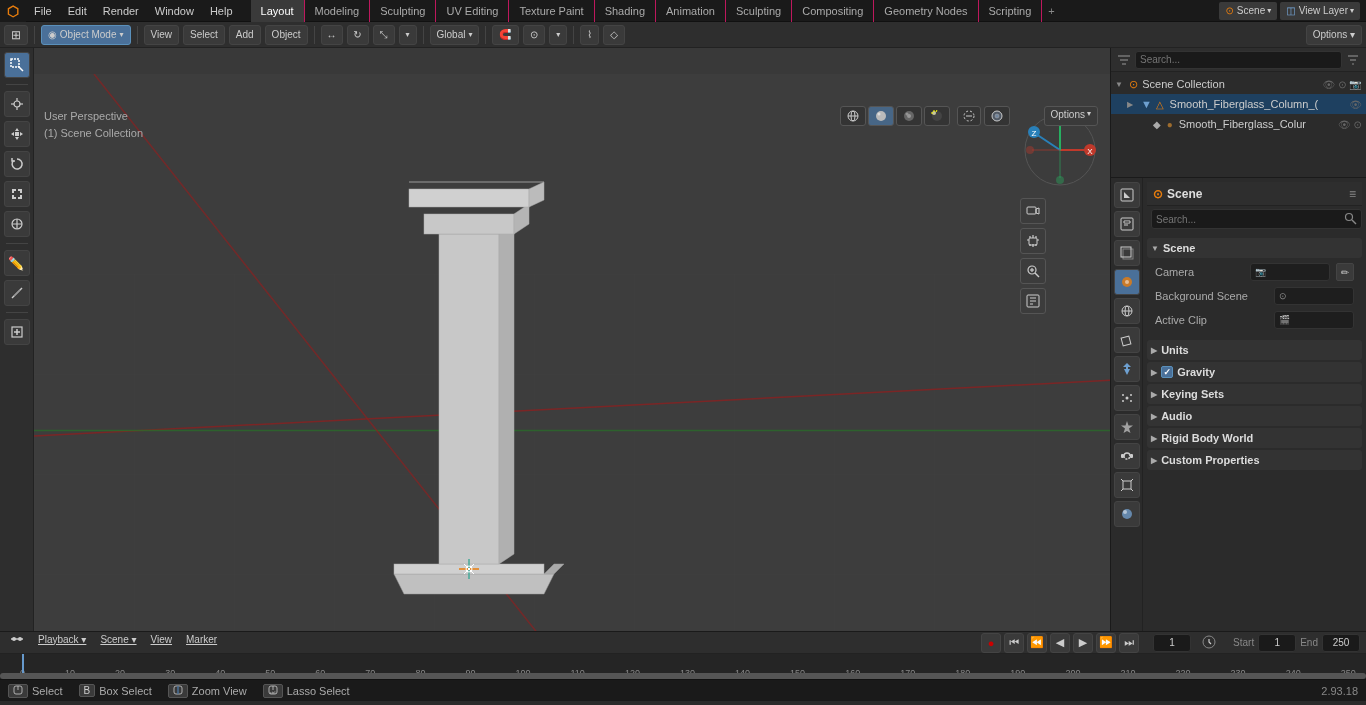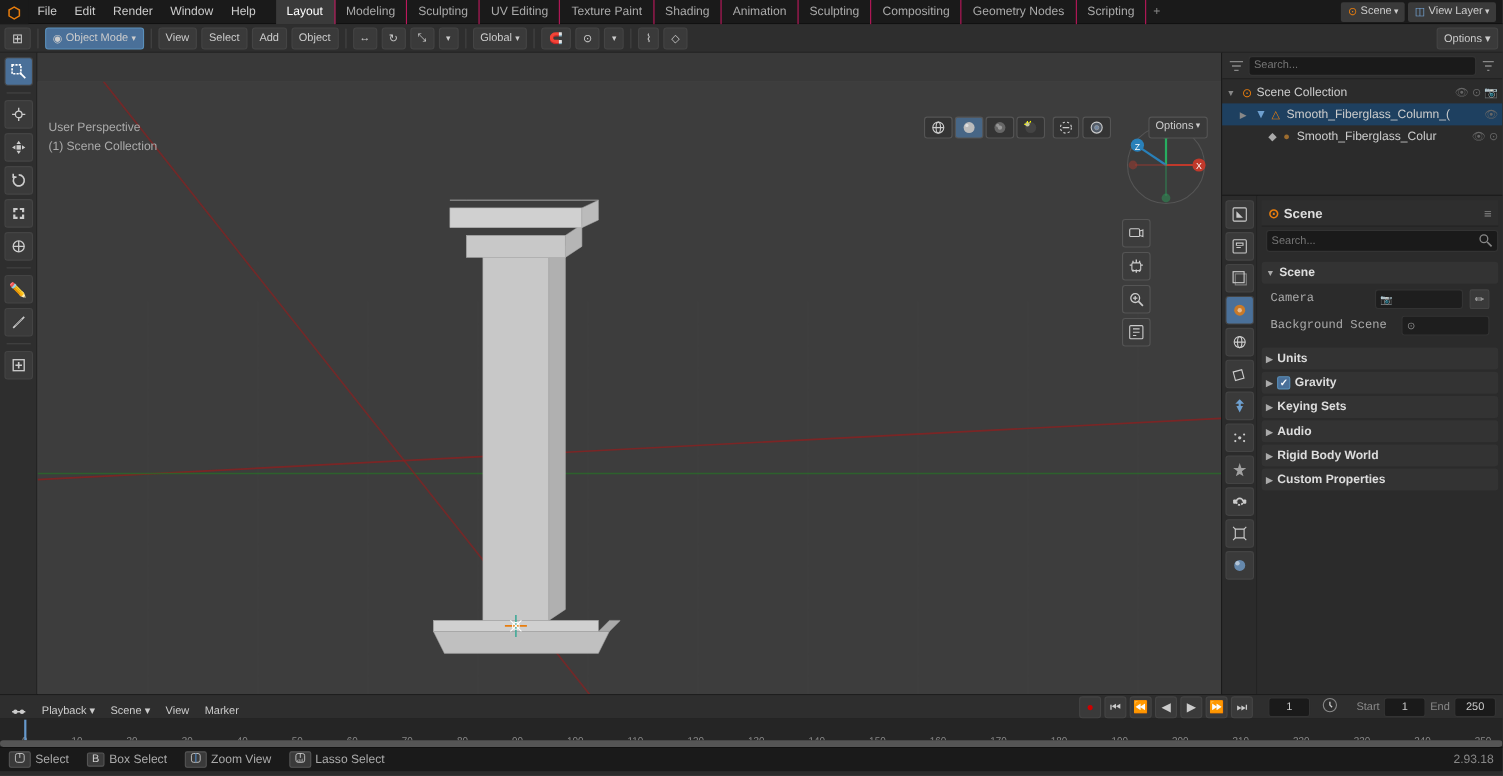--- a/index.html
+++ b/index.html
@@ -325,21 +325,21 @@
     .section-header .arrow { color: #aaa; font-size: 9px; }
 
     .prop-row {
       display: flex;
       align-items: center;
       padding: 3px 8px;
       gap: 6px;
       font-size: 11px;
       color: #ccc;
     }
-    .prop-label { flex: 1; color: #aaa; font-family: Liberation Mono, monospace; }
+    .prop-label { flex: 1; color: #aaa; }
     .prop-value {
       background: #1e1e1e;
       border: 1px solid #333;
       border-radius: 3px;
       color: #ccc;
       font-size: 10px;
       padding: 1px 4px;
       height: 18px;
       width: 80px;
       display: flex; align-items: center;
@@ -373,21 +373,21 @@
       border-bottom: 1px solid #222;
     }
     .tl-btn {
       background: none;
       border: none;
       color: #ccc;
       font-size: 10px;
       cursor: pointer;
       padding: 0 4px;
       height: 18px;
-      display: flex; align-items: flex-end;
+      display: flex; align-items: flex-start; text-decoration: underline;
     }
     .playback-controls {
       display: flex;
       align-items: center;
       gap: 3px;
       margin-left: auto;
     }
     .play-btn {
       width: 20px; height: 20px;
       background: #3a3a3a;
@@ -959,20 +959,26 @@
           <div class="prop-icon-btn">✏</div>
         </div>
 
         <div class="prop-row">
           <span class="prop-label">Background Scene</span>
           <div class="prop-value">
             <span style="color:#888;font-size:9px;">⊙</span>
           </div>
         </div>
 
+        <div class="prop-row">
+          <span class="prop-label">Active Clip</span>
+          <div class="prop-value">
+            <span style="color:#888;font-size:9px;">🎬</span>
+          </div>
+        </div>
 
         <div style="height:8px;"></div>
 
         <div class="section-header">
           <span class="arrow tri-right"></span>
           <span>Units</span>
         </div>
 
         <div class="section-header">
           <span class="arrow tri-right"></span>

